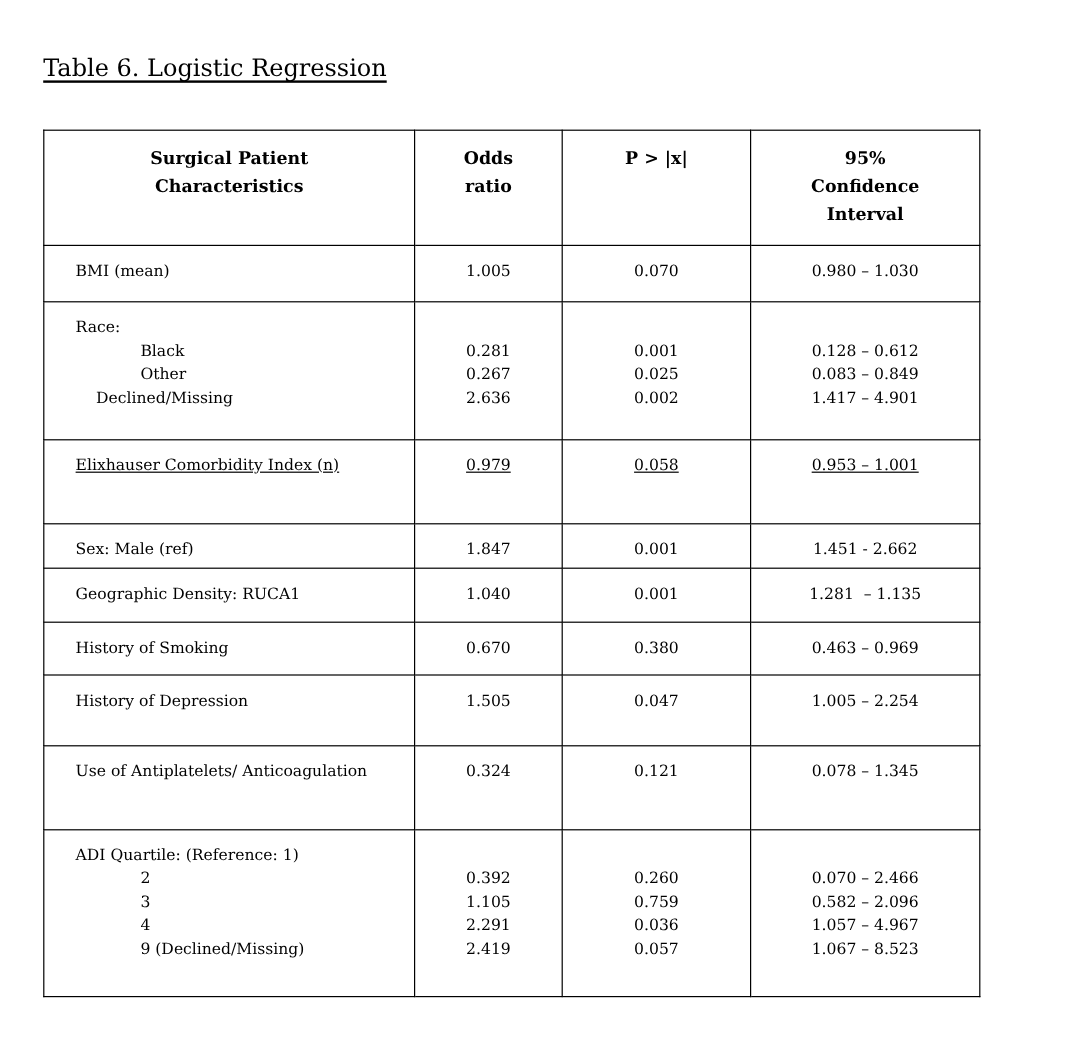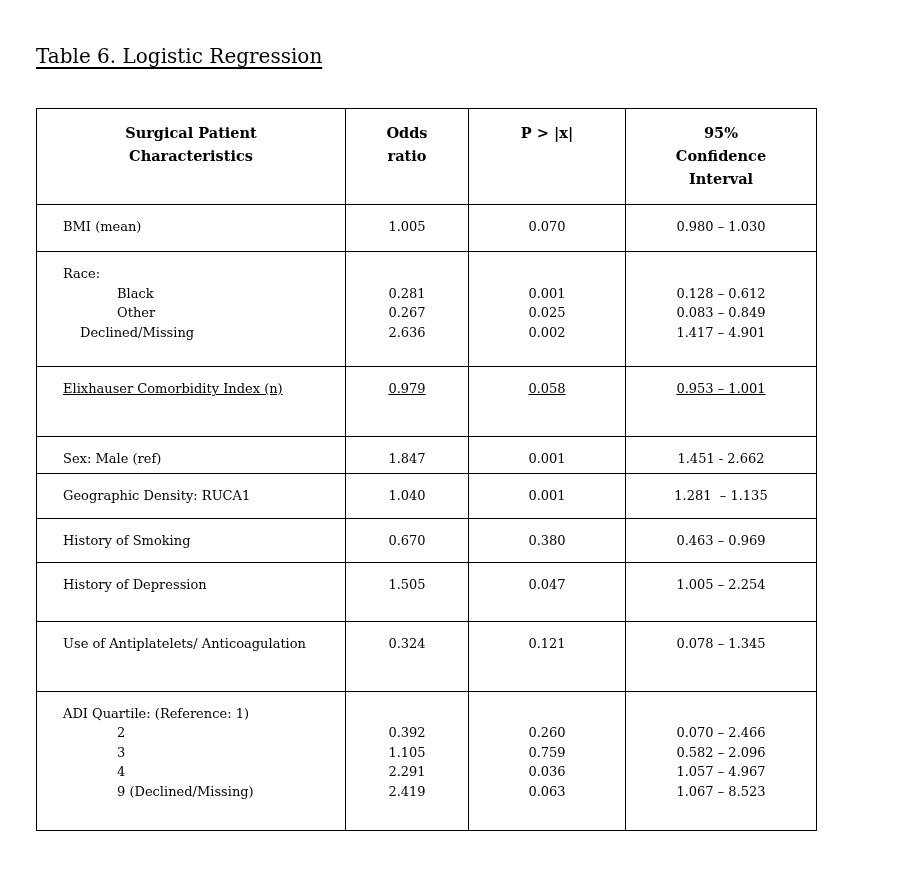--- a/index.html
+++ b/index.html
@@ -225,21 +225,21 @@
           <div class="line">0.392</div>
           <div class="line">1.105</div>
           <div class="line">2.291</div>
           <div class="line">2.419</div>
         </td>
         <td class="value-cell">
           <div class="line">&nbsp;</div>
           <div class="line">0.260</div>
           <div class="line">0.759</div>
           <div class="line">0.036</div>
-          <div class="line">0.063</div>
+          <div class="line">0.057</div>
         </td>
         <td class="value-cell">
           <div class="line">&nbsp;</div>
           <div class="line">0.070 – 2.466</div>
           <div class="line">0.582 – 2.096</div>
           <div class="line">1.057 – 4.967</div>
           <div class="line">1.067 – 8.523</div>
         </td>
       </tr>
     </tbody>

